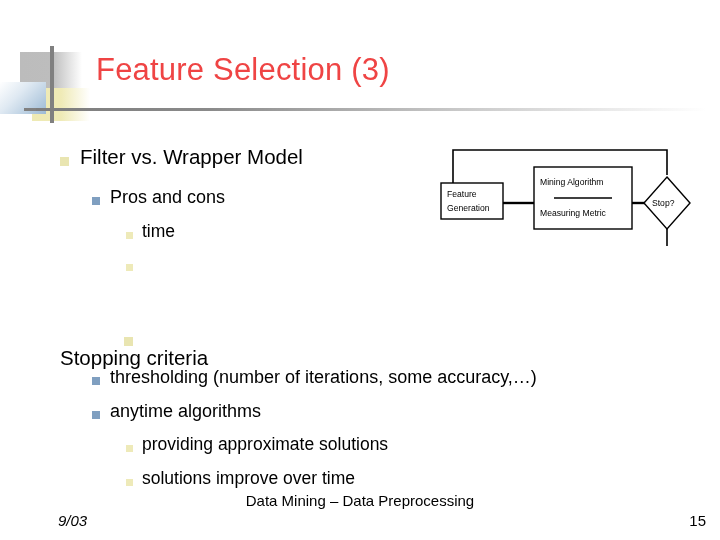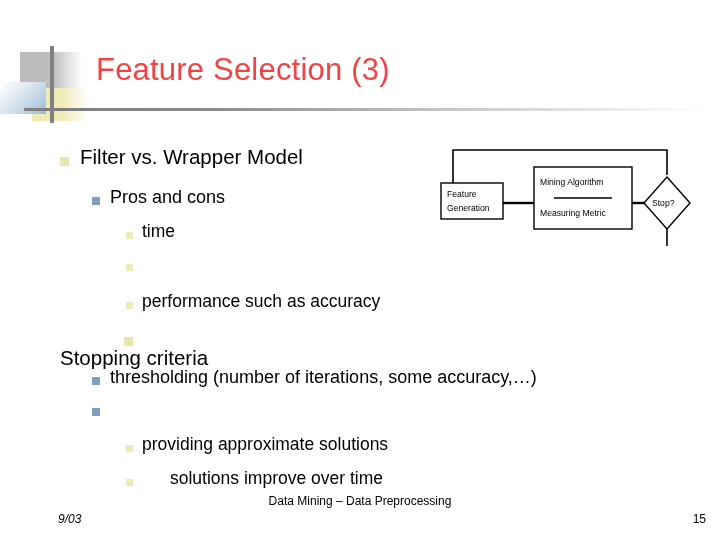--- a/index.html
+++ b/index.html
@@ -65,21 +65,21 @@
 
   .lvl3 .bmark { width:7px; height:7px; background:#eeeab9; margin-top:8px; margin-right:9px; }
   .lvl3 .btext { font-size:17.5px; line-height:21px; }
 
   
   #diagram { position:absolute; left:435px; top:145px; width:275px; height:105px; }
   #diagram svg { display:block; }
   .dg-label { font-family:"Liberation Sans", sans-serif; font-size:8.6px; fill:#000; }
 
   
-  .footer-txt { position:absolute; font-size:12px; color:#000; }
+  .footer-txt { position:absolute; font-size:15px; color:#000; }
   #foot-date { left:58px; top:512px;font-style:italic; }
   #foot-center { left:0; top:494px; width:720px; text-align:center; line-height:14px; }
   #foot-page { left:0; top:512px; width:706px; text-align:right; }
 </style>
 </head>
 <body>
 
 <div id="deco">
   <div class="deco-gray-sq"></div>
   <div class="deco-yellow-sq"></div>
@@ -105,45 +105,42 @@
 
   <div class="bullet-row lvl3" style="left:126px; top:221px;">
     <span class="bmark"></span>
     <span class="btext">time</span>
   </div>
 
   <div class="bullet-row lvl3" style="left:126px; top:256px;">
     <span class="bmark"></span>
   </div>
 
-  <div class="bullet-row lvl3" style="left:126px; top:291px;">
-    <span class="bmark"></span>
-    <span class="btext">performance such as accuracy</span>
-  </div>
 
   <div class="bullet-row lvl1" style="left:60px; top:328px;flex-direction:column;">
     <span class="bmark"></span>
     <span class="btext">Stopping criteria</span>
   </div>
 
   <div class="bullet-row lvl2" style="left:92px; top:366px;">
     <span class="bmark"></span>
     <span class="btext">thresholding (number of iterations, some accuracy,…)</span>
   </div>
 
   <div class="bullet-row lvl2" style="left:92px; top:400px;">
     <span class="bmark"></span>
+    <span class="btext">anytime algorithms</span>
   </div>
 
   <div class="bullet-row lvl3" style="left:126px; top:434px;">
     <span class="bmark"></span>
     <span class="btext">providing approximate solutions</span>
   </div>
 
-  <div class="bullet-row lvl3" style="left:126px; top:468px;gap:28px;">
+  <div class="bullet-row lvl3" style="left:126px; top:468px;">
     <span class="bmark"></span>
     <span class="btext">solutions improve over time</span>
   </div>
 
 </div>
 
 <div id="diagram">
   <svg width="275" height="105" viewBox="0 0 275 105" xmlns="http://www.w3.org/2000/svg">
 
     <polyline points="232,30 232,5 18,5 18,38" fill="none" stroke="#000" stroke-width="1.6"></polyline>

